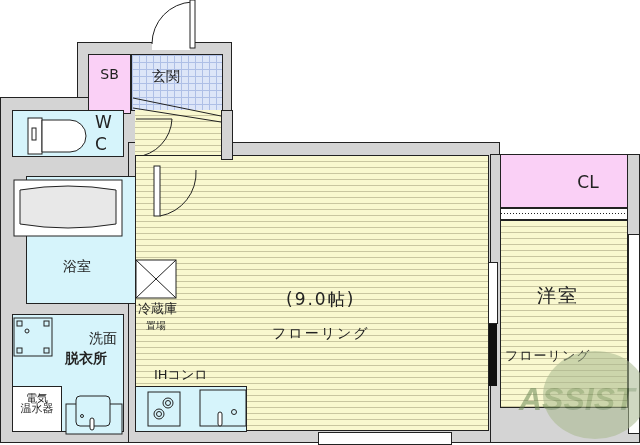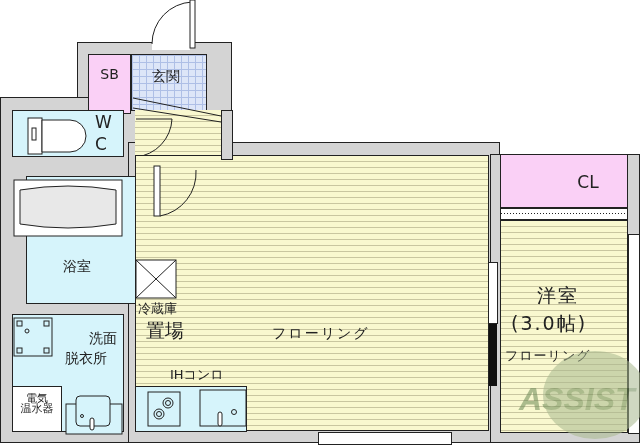--- a/index.html
+++ b/index.html
@@ -30,21 +30,21 @@
 <div class="abs white" style="left:152px;top:40px;width:38px;height:10px;"></div>
 <svg style="left:150px;top:0;" width="50" height="52">
   <path d="M42 48 L42 2 A42 42 0 0 0 2 44" fill="none" stroke="#222" stroke-width="1"></path>
   <rect x="40" y="0" width="5" height="48" fill="#fff" stroke="#222"></rect>
 </svg>
 
 <div class="abs room pink" style="left:88px;top:54px;width:43px;height:60px;">
   <div class="label small" style="left:0;right:0;top:12px;">SB</div>
 </div>
 
-<div class="abs room tile" style="left:131px;top:54px;width:76px;height:57px;">
+<div class="abs room tile" style="left:131px;top:54px;width:92px;height:57px;">
   <div class="label small" style="left:20px;top:14px;">玄関</div>
 </div>
 
 <div class="abs room floor" style="left:135px;top:110px;width:86px;height:50px;border:none;"></div>
 <svg style="left:133px;top:98px;" width="90" height="40">
   <path d="M0 0 L88 18" stroke="#222" fill="none"></path>
   <path d="M0 10 L88 24" stroke="#222" fill="none"></path>
 </svg>
 
 <div class="abs room wet" style="left:12px;top:110px;width:112px;height:47px;">
@@ -63,21 +63,21 @@
 <div class="abs room wet" style="left:26px;top:176px;width:112px;height:128px;">
   <div class="label small" style="left:36px;top:82px;">浴室</div>
 </div>
 <svg style="left:14px;top:180px;" width="108" height="58">
   <rect x="0" y="0" width="108" height="56" fill="#fff" stroke="#222"></rect>
   <path d="M6 10 Q54 2 102 10 L102 44 Q54 52 6 44 Z" fill="#e8e8e8" stroke="#222"></path>
 </svg>
 
 <div class="abs room wet" style="left:12px;top:314px;width:112px;height:118px;">
   <div class="label small" style="left:56px;top:16px;margin-left:20px;">洗面</div>
-  <div class="label small" style="left:52px;top:36px;">脱衣所</div>
+  <div class="label small" style="left:52px;top:36px;font-weight:bold;">脱衣所</div>
 </div>
 <svg style="left:14px;top:318px;" width="40" height="40">
   <rect x="0" y="0" width="38" height="38" fill="#d6f4fb" stroke="#222"></rect>
   <rect x="3" y="3" width="5" height="5" fill="none" stroke="#222"></rect>
   <rect x="30" y="3" width="5" height="5" fill="none" stroke="#222"></rect>
   <rect x="3" y="30" width="5" height="5" fill="none" stroke="#222"></rect>
   <rect x="30" y="30" width="5" height="5" fill="none" stroke="#222"></rect>
   <circle cx="13" cy="13" r="2" fill="none" stroke="#222"></circle>
 </svg>
 <div class="abs room white" style="left:12px;top:386px;width:50px;height:46px;">
@@ -85,60 +85,60 @@
   <div class="label tiny" style="left:0;right:0;top:16px;">温水器</div>
 </div>
 <svg style="left:66px;top:396px;" width="58" height="38">
   <rect x="0" y="8" width="56" height="30" fill="#d6f4fb" stroke="#222"></rect>
   <rect x="10" y="0" width="34" height="30" rx="4" fill="#d6f4fb" stroke="#222"></rect>
   <circle cx="16" cy="20" r="1.5" fill="none" stroke="#222"></circle>
   <rect x="24" y="22" width="4" height="12" rx="2" fill="#fff" stroke="#222"></rect>
 </svg>
 
 <div class="abs room floor" style="left:135px;top:155px;width:354px;height:276px;">
+  <div class="label mid" style="left:150px;top:134px;letter-spacing:2px;">(9.0帖)</div>
   <div class="label small" style="left:136px;top:170px;letter-spacing:2px;">フローリング</div>
 </div>
 <div class="abs wall" style="left:221px;top:110px;width:12px;height:50px;"></div>
 <svg style="left:150px;top:160px;" width="50" height="60">
   <rect x="4" y="6" width="6" height="50" fill="#fff" stroke="#222"></rect>
   <path d="M10 56 A44 44 0 0 0 46 10" fill="none" stroke="#222"></path>
 </svg>
 
 <svg style="left:136px;top:260px;" width="42" height="40">
   <rect x="0" y="0" width="40" height="38" fill="#fff" stroke="#222"></rect>
   <path d="M0 0 L40 38 M40 0 L0 38" stroke="#222"></path>
 </svg>
 <div class="label small" style="left:138px;top:302px;font-size:13px;">冷蔵庫</div>
-<div class="label small" style="left:146px;top:320px;font-size:19px;">置場</div>
+<div class="label small" style="left:146px;top:320px;font-size:10px;">置場</div>
 
 <div class="abs room wet" style="left:135px;top:386px;width:112px;height:46px;"></div>
-<div class="label small" style="left:154px;top:368px;font-size:13px;margin-left:16px;">IHコンロ</div>
+<div class="label small" style="left:154px;top:368px;font-size:13px;">IHコンロ</div>
 <svg style="left:148px;top:392px;" width="34" height="36">
   <rect x="0" y="0" width="32" height="34" fill="#d6f4fb" stroke="#222"></rect>
   <circle cx="20" cy="11" r="5" fill="none" stroke="#222"></circle>
     <circle cx="20" cy="11" r="2.5" fill="none" stroke="#222"></circle>
   <circle cx="11" cy="22" r="5" fill="none" stroke="#222"></circle>
     <circle cx="11" cy="22" r="2.5" fill="none" stroke="#222"></circle>
 </svg>
 <svg style="left:198px;top:390px;" width="52" height="40">
   <rect x="2" y="0" width="46" height="36" fill="#d6f4fb" stroke="#222"></rect>
   <circle cx="36" cy="22" r="2.5" fill="none" stroke="#222"></circle>
   <rect x="20" y="22" width="4" height="14" rx="2" fill="#fff" stroke="#222"></rect>
 </svg>
 
 <div class="abs white" style="left:318px;top:432px;width:134px;height:13px;border:1px solid #222;"></div>
 
 <div class="abs room pink" style="left:500px;top:154px;width:128px;height:54px;">
   <div class="label mid" style="left:0;right:0;top:18px;margin-left:48px;">CL</div>
 </div>
 <div class="abs white" style="left:500px;top:208px;width:128px;height:12px;border:1px solid #222;background-image:repeating-linear-gradient(to right,#222 0,#222 1px,transparent 1px,transparent 3px);background-size:100% 1px;background-repeat:no-repeat;background-position:0 4px;"></div>
 
-<div class="abs room floor" style="left:500px;top:220px;width:128px;height:213px;">
+<div class="abs room floor" style="left:500px;top:220px;width:128px;height:188px;">
   <div class="label mid" style="left:36px;top:64px;font-size:19px;letter-spacing:2px;">洋室</div>
-  <div class="label mid" style="left:10px;top:92px;font-size:19px;letter-spacing:2px;">(3.0帖)</div>
   <div class="label small" style="left:4px;top:128px;font-size:13px;letter-spacing:1px;">フローリング</div>
 </div>
 <div class="abs" style="left:488px;top:262px;width:10px;height:62px;background:#fff;border:1px solid #222;"></div>
 <div class="abs" style="left:489px;top:324px;width:8px;height:62px;background:#111;"></div>
 <div class="abs white" style="left:628px;top:234px;width:12px;height:200px;border:1px solid #222;"></div>
 
 <svg style="left:515px;top:330px;opacity:0.55;" width="125" height="115">
   <ellipse cx="80" cy="65" rx="52" ry="44" fill="#a9b98f"></ellipse>
   <text x="4" y="80" font-family="Liberation Sans, sans-serif" font-weight="bold" font-style="italic" font-size="32" fill="#6d8a56">ASSIST</text>
 </svg>

